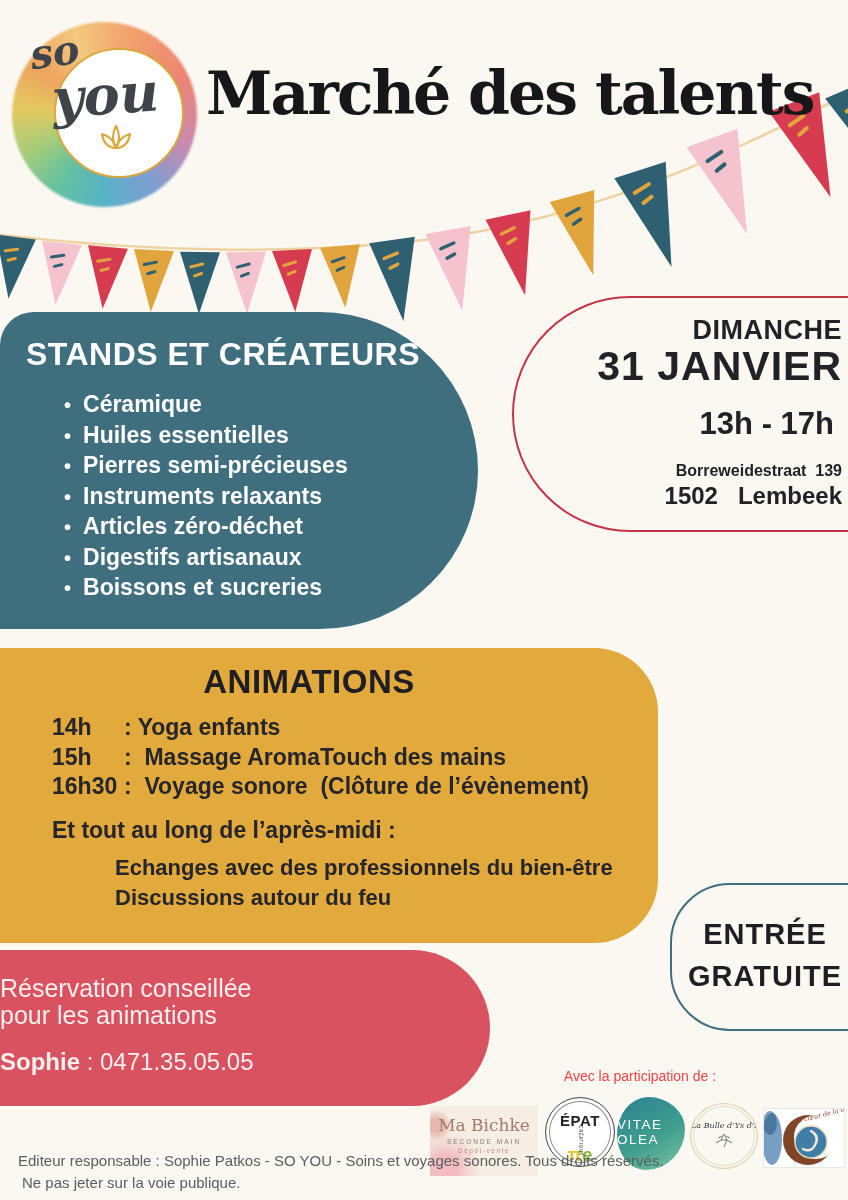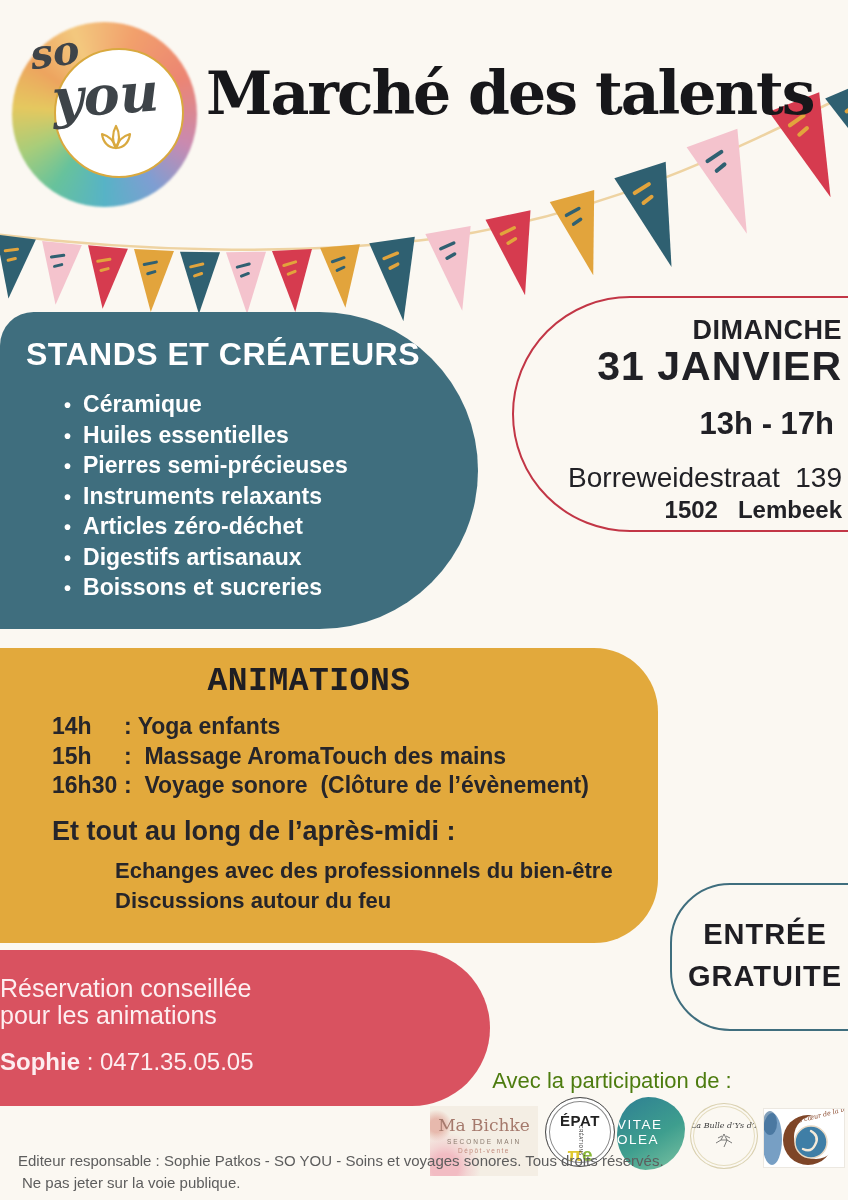--- a/index.html
+++ b/index.html
@@ -39,54 +39,54 @@
   .stands-list li{font-size:23px;font-weight:bold;line-height:29.5px;}
   .stands-list li::before{content:"•";margin-right:12px;font-size:20px;}
 
   
   .date-box{position:absolute;left:512px;top:296px;width:346px;height:236px;
     border:2.5px solid #c23646;border-radius:125px 0 0 125px;
     color:#212126;text-align:right;padding-right:14px;box-sizing:border-box;}
   .date-day{margin-top:17px;font-size:27px;font-weight:bold;letter-spacing:.5px;}
   .date-date{font-size:41px;font-weight:bold;letter-spacing:1px;margin-top:-3px;}
   .date-hours{font-size:31px;font-weight:bold;margin-top:16px;margin-right:8px;}
-  .date-addr{font-size:28px;font-weight:normal;margin-top:20px;white-space:pre-wrap;}
+  .date-addr{font-size:16px;font-weight:bold;margin-top:20px;white-space:pre-wrap;}
   .date-addr2{font-size:24px;font-weight:bold;margin-top:2px;white-space:pre-wrap;}
 
   
   .anim-box{position:absolute;left:0;top:648px;width:658px;height:295px;
     background:#e2a93c;border-radius:0 64px 64px 0;color:#26252a;}
   .anim-title{margin:15px 40px 0 0;text-align:center;
-    font-size:33px;font-weight:bold;letter-spacing:.5px;color:#1f1e23;font-family:Liberation Mono, monospace;}
+    font-size:33px;font-weight:bold;letter-spacing:.5px;color:#1f1e23;}
   .anim-rows{margin:12px 0 0 52px;}
   .anim-row{display:flex;font-size:23px;font-weight:bold;line-height:29.5px;}
   .anim-time{width:72px;flex:none;}
   .anim-label{white-space:pre-wrap;}
-  .anim-intro{margin:15px 0 0 52px;font-size:27px;font-weight:bold;}
+  .anim-intro{margin:15px 0 0 52px;font-size:23px;font-weight:bold;}
   .anim-afternoon{list-style:none;margin:9px 0 0 0;padding:0 0 0 115px;}
   .anim-afternoon li{font-size:22px;font-weight:bold;line-height:30px;}
 
   
   .entry-box{position:absolute;left:670px;top:883px;width:190px;height:148px;
     border:2.5px solid #3f6e7e;border-radius:60px 0 0 60px;
     color:#1f1e23;text-align:center;box-sizing:border-box;}
   .entry-line{font-size:29px;font-weight:bold;letter-spacing:1px;}
   .entry-line:first-child{margin-top:33px;margin-bottom:9px;}
 
   
   .resa-box{position:absolute;left:0;top:950px;width:490px;height:156px;
     background:#d95260;border-radius:0 84px 84px 0;color:#fdeef0;}
   .resa-text{margin-top:25px;font-size:25px;line-height:27px;font-weight:normal;
     padding-right:50px;}
   .resa-contact{margin-top:19px;font-size:24px;padding-right:50px;}
   .resa-name{font-weight:bold;}
 
   
-  .partners-heading{position:absolute;left:452px;top:1068px;width:320px;
-    text-align:center;font-size:22px;color:#4d7c0f;}
+  .partners-heading{position:absolute;left:480px;top:1068px;width:320px;
+    text-align:center;font-size:14px;color:#ef4444;}
   .plogo{position:absolute;overflow:hidden;}
   .mabichke{left:430px;top:1106px;width:108px;height:70px;background:
     radial-gradient(circle at 14% 88%,#f2bcc3 0 12%,rgba(242,188,195,.5) 20%,transparent 32%),
     radial-gradient(circle at 6% 28%,#e7b9ad 0 6%,transparent 14%),#f4eee4;
     text-align:center;color:#a5796c;}
   .mabichke-name{font-family:"DejaVu Serif",serif;font-size:17px;margin-top:9px;}
   .mabichke-sub1{font-size:6.5px;letter-spacing:2px;color:#8a7a6e;margin-top:3px;}
   .mabichke-sub2{font-size:6.5px;letter-spacing:1.5px;color:#c08a7c;margin-top:2px;}
   .epat{left:545px;top:1097px;width:70px;height:70px;border-radius:50%;
     background:#fff;border:1.5px solid #4a4a4a;box-sizing:border-box;

